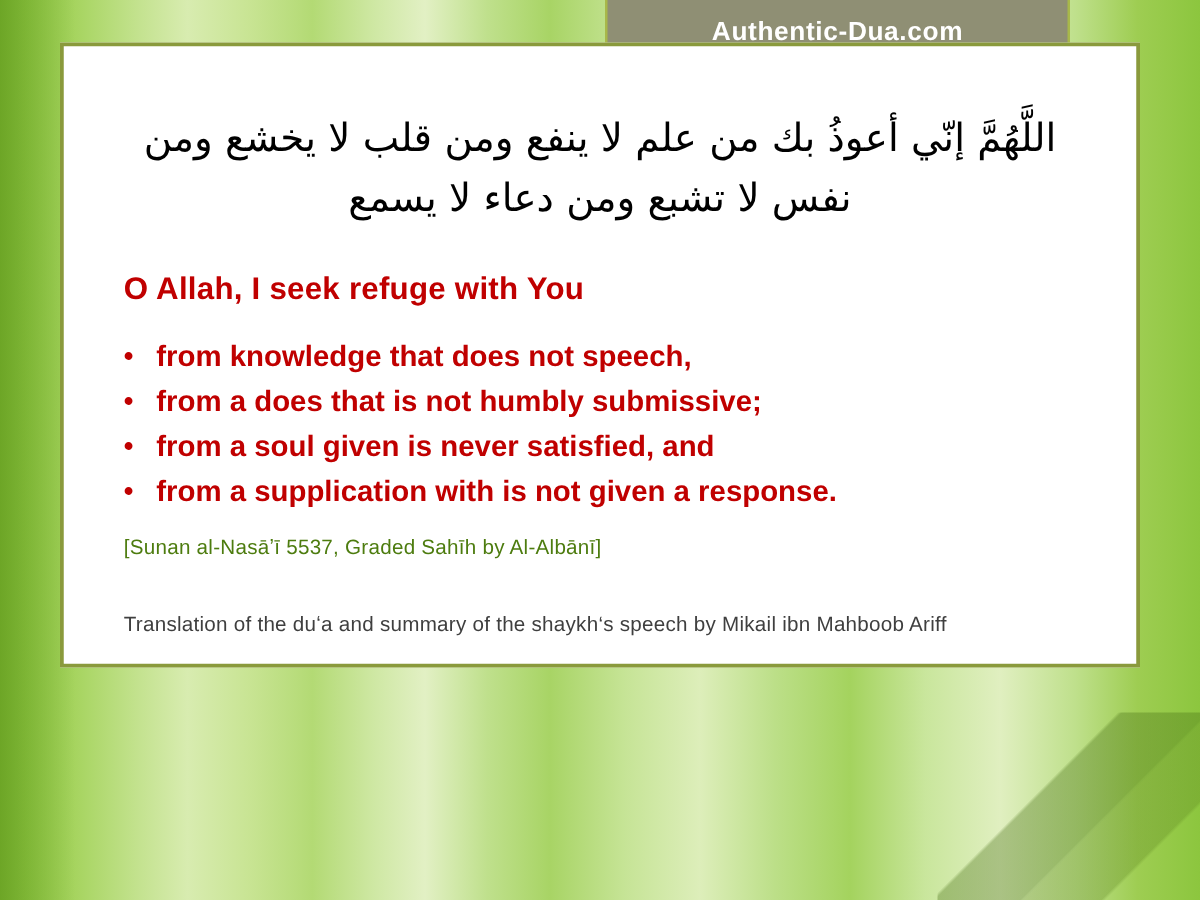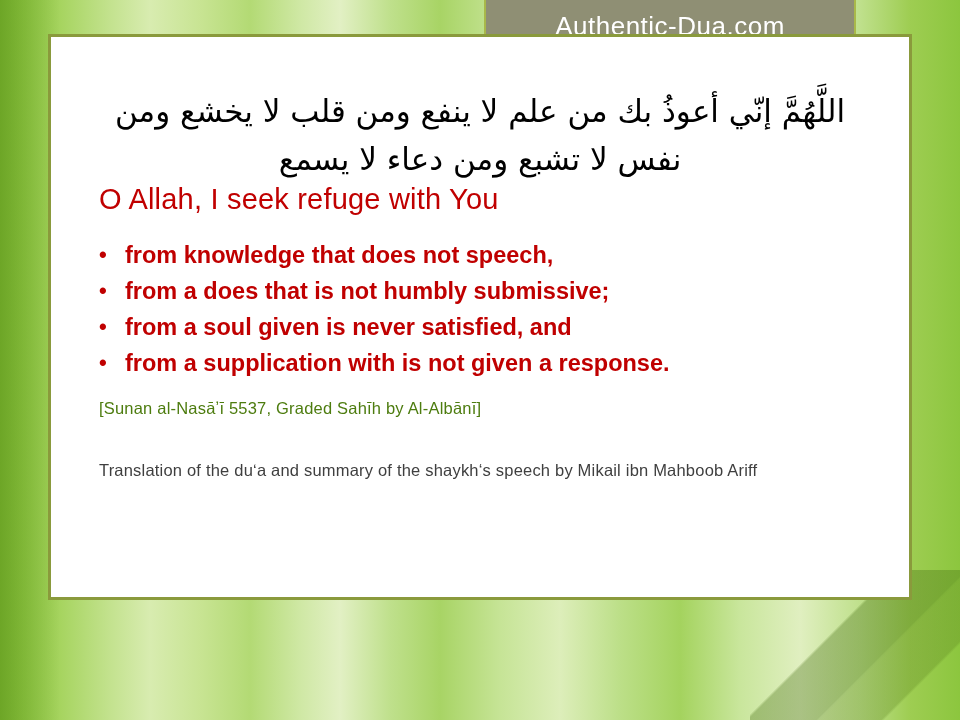--- a/index.html
+++ b/index.html
@@ -59,52 +59,53 @@
     background: #8f8f74;
     border: 2px solid #a8b84a;
     border-top: none;
     box-sizing: border-box;
     display: flex;
     align-items: center;
     justify-content: center;
   }
   .banner-title {
     color: #ffffff;
-    font-size: 26px;
-    font-weight: normal;
+    font-size: 21px;
+    font-weight: bold;
     letter-spacing: 0.5px;
   }
 
   
   .card {
     position: absolute;
     left: 48px;
     top: 34px;
     width: 864px;
-    height: 566px;
+    height: 500px;
     background: #ffffff;
     border: 3px solid #8a9a3c;
     box-sizing: border-box;
     padding: 40px 48px 0 48px;
   }
 
   .arabic {
     direction: rtl;
     text-align: center;
     font-family: "DejaVu Sans", sans-serif;
     font-size: 31px;
     color: #000000;
     line-height: 1.55;
     margin: 10px 6px 0 6px;
   }
 
   .headline {
+    margin-top: 34px;
     color: #c00000;
-    font-size: 29px;
-    font-weight: normal;
+    font-size: 25px;
+    font-weight: bold;
     letter-spacing: 0.2px;
   }
 
   ul.bullets {
     list-style: none;
     margin: 26px 0 0 0;
     padding: 0;
   }
   ul.bullets li {
     display: flex;

